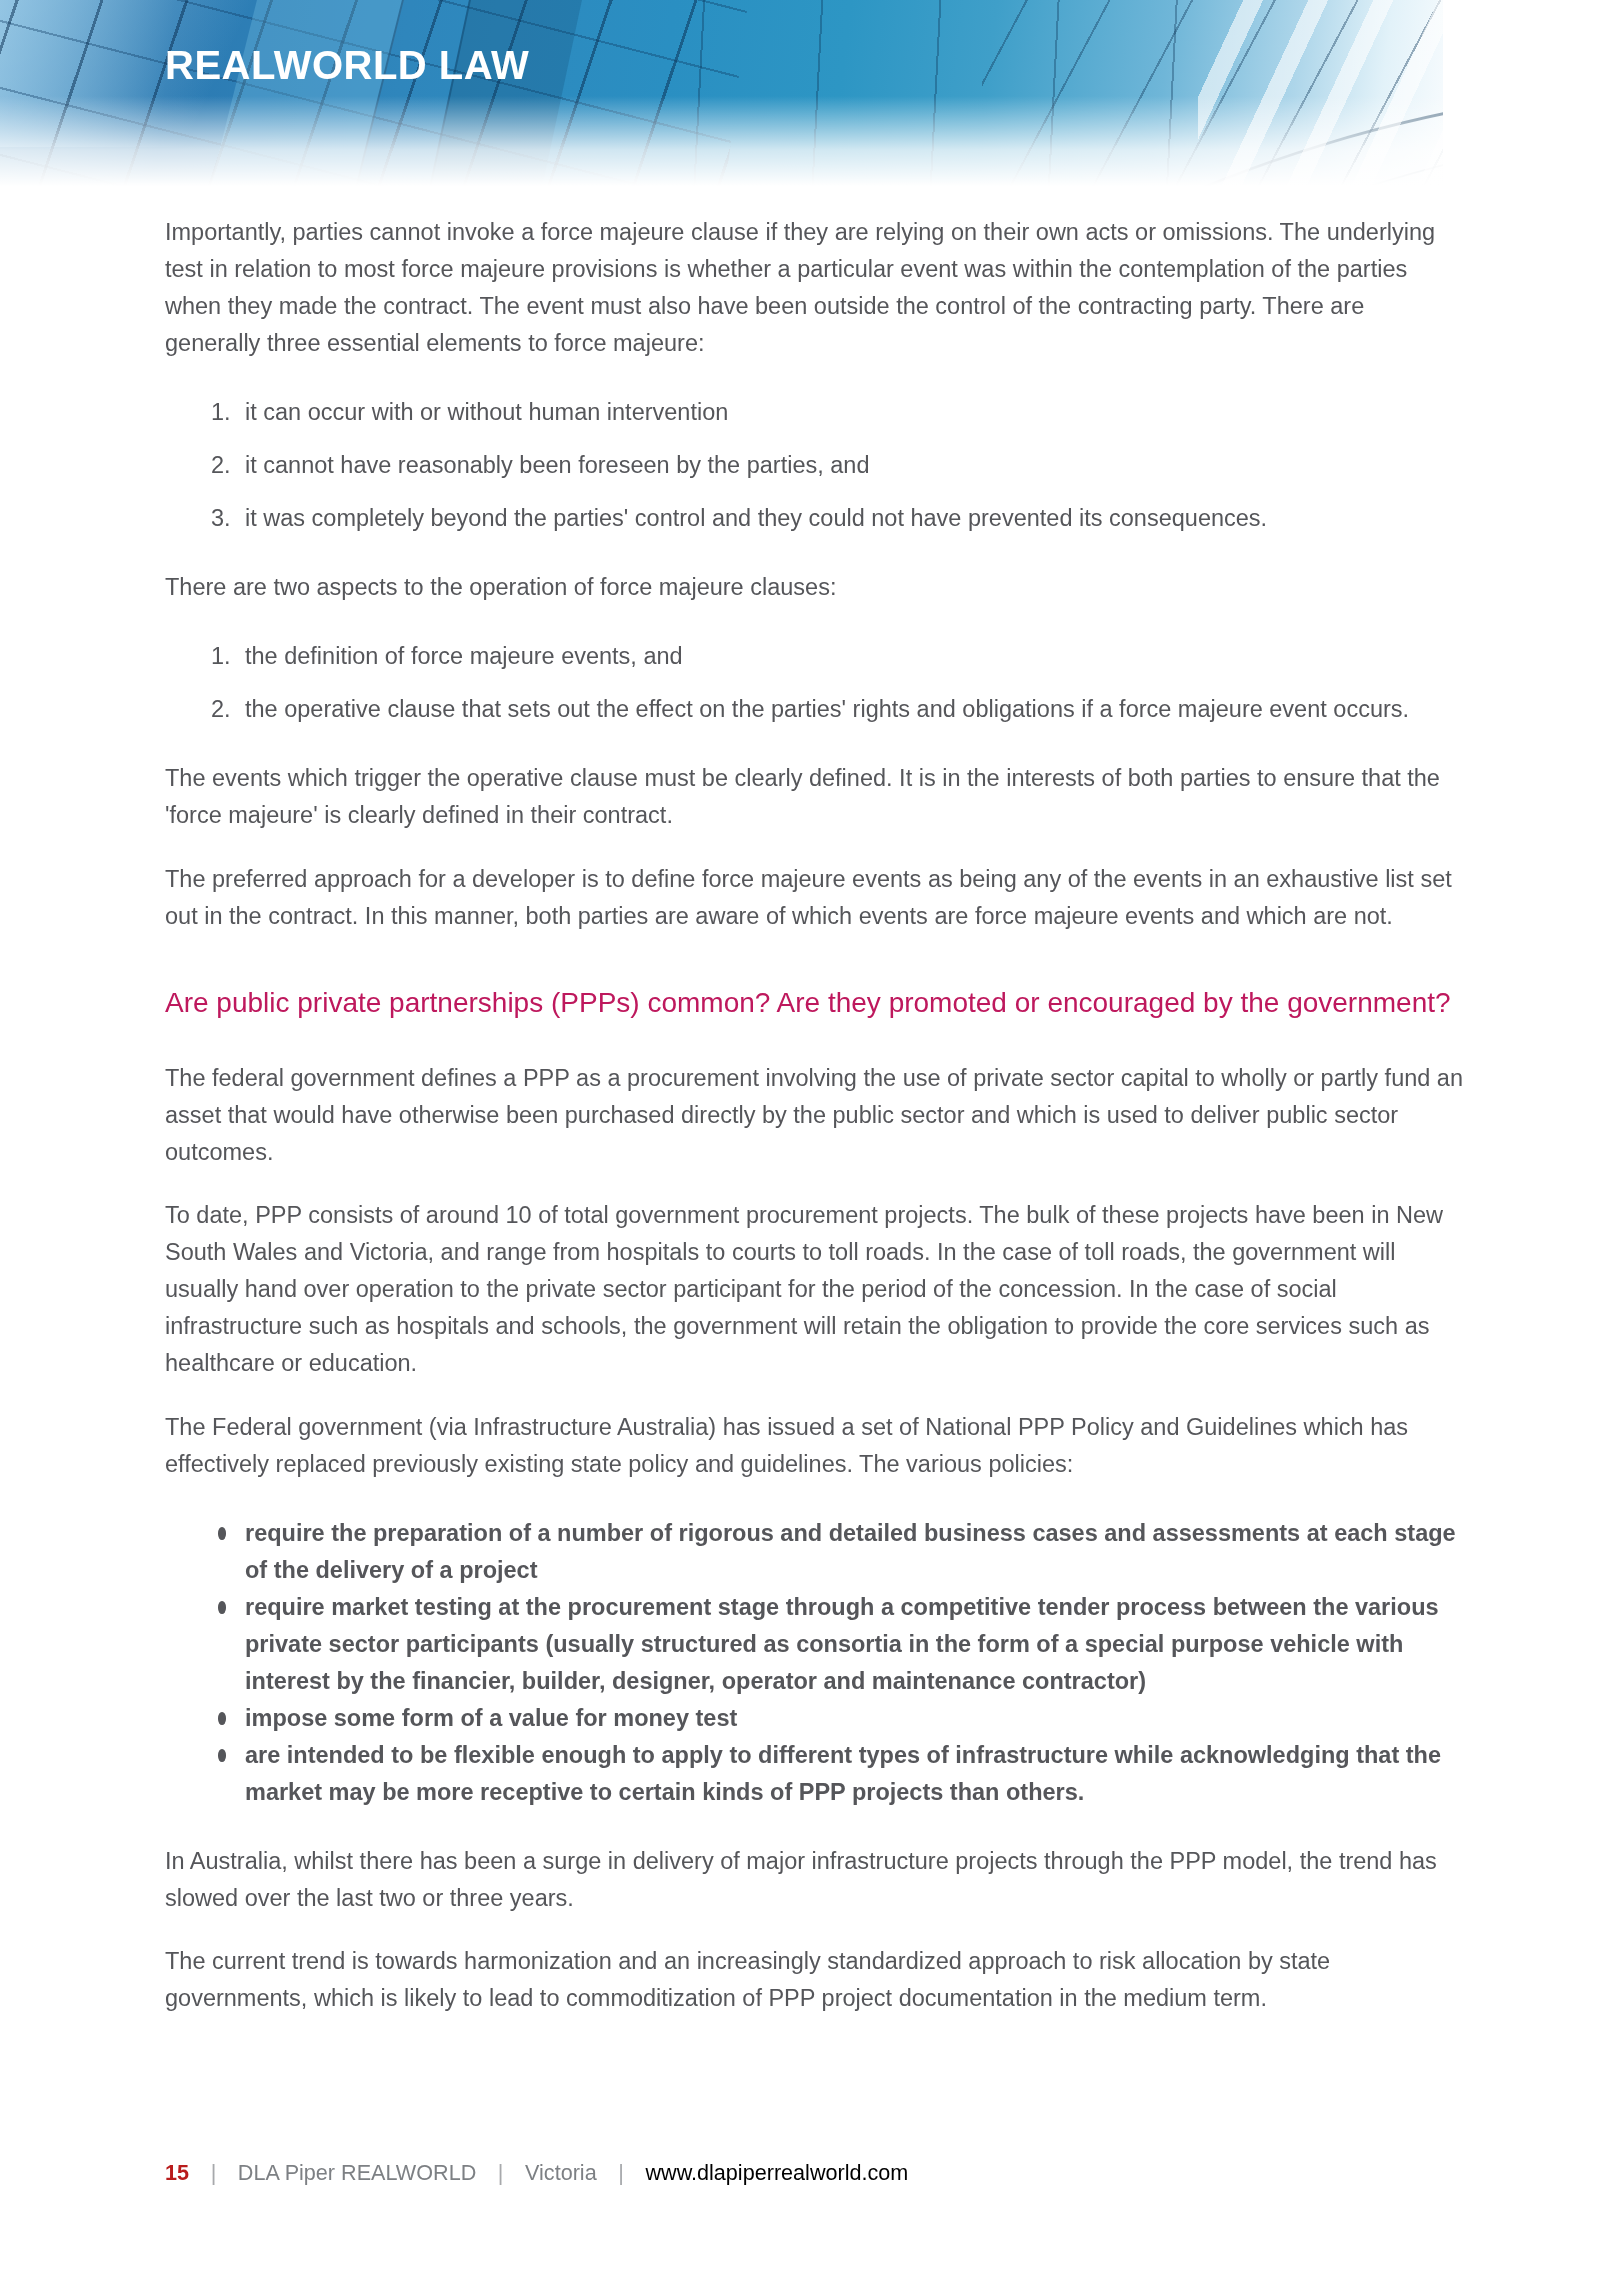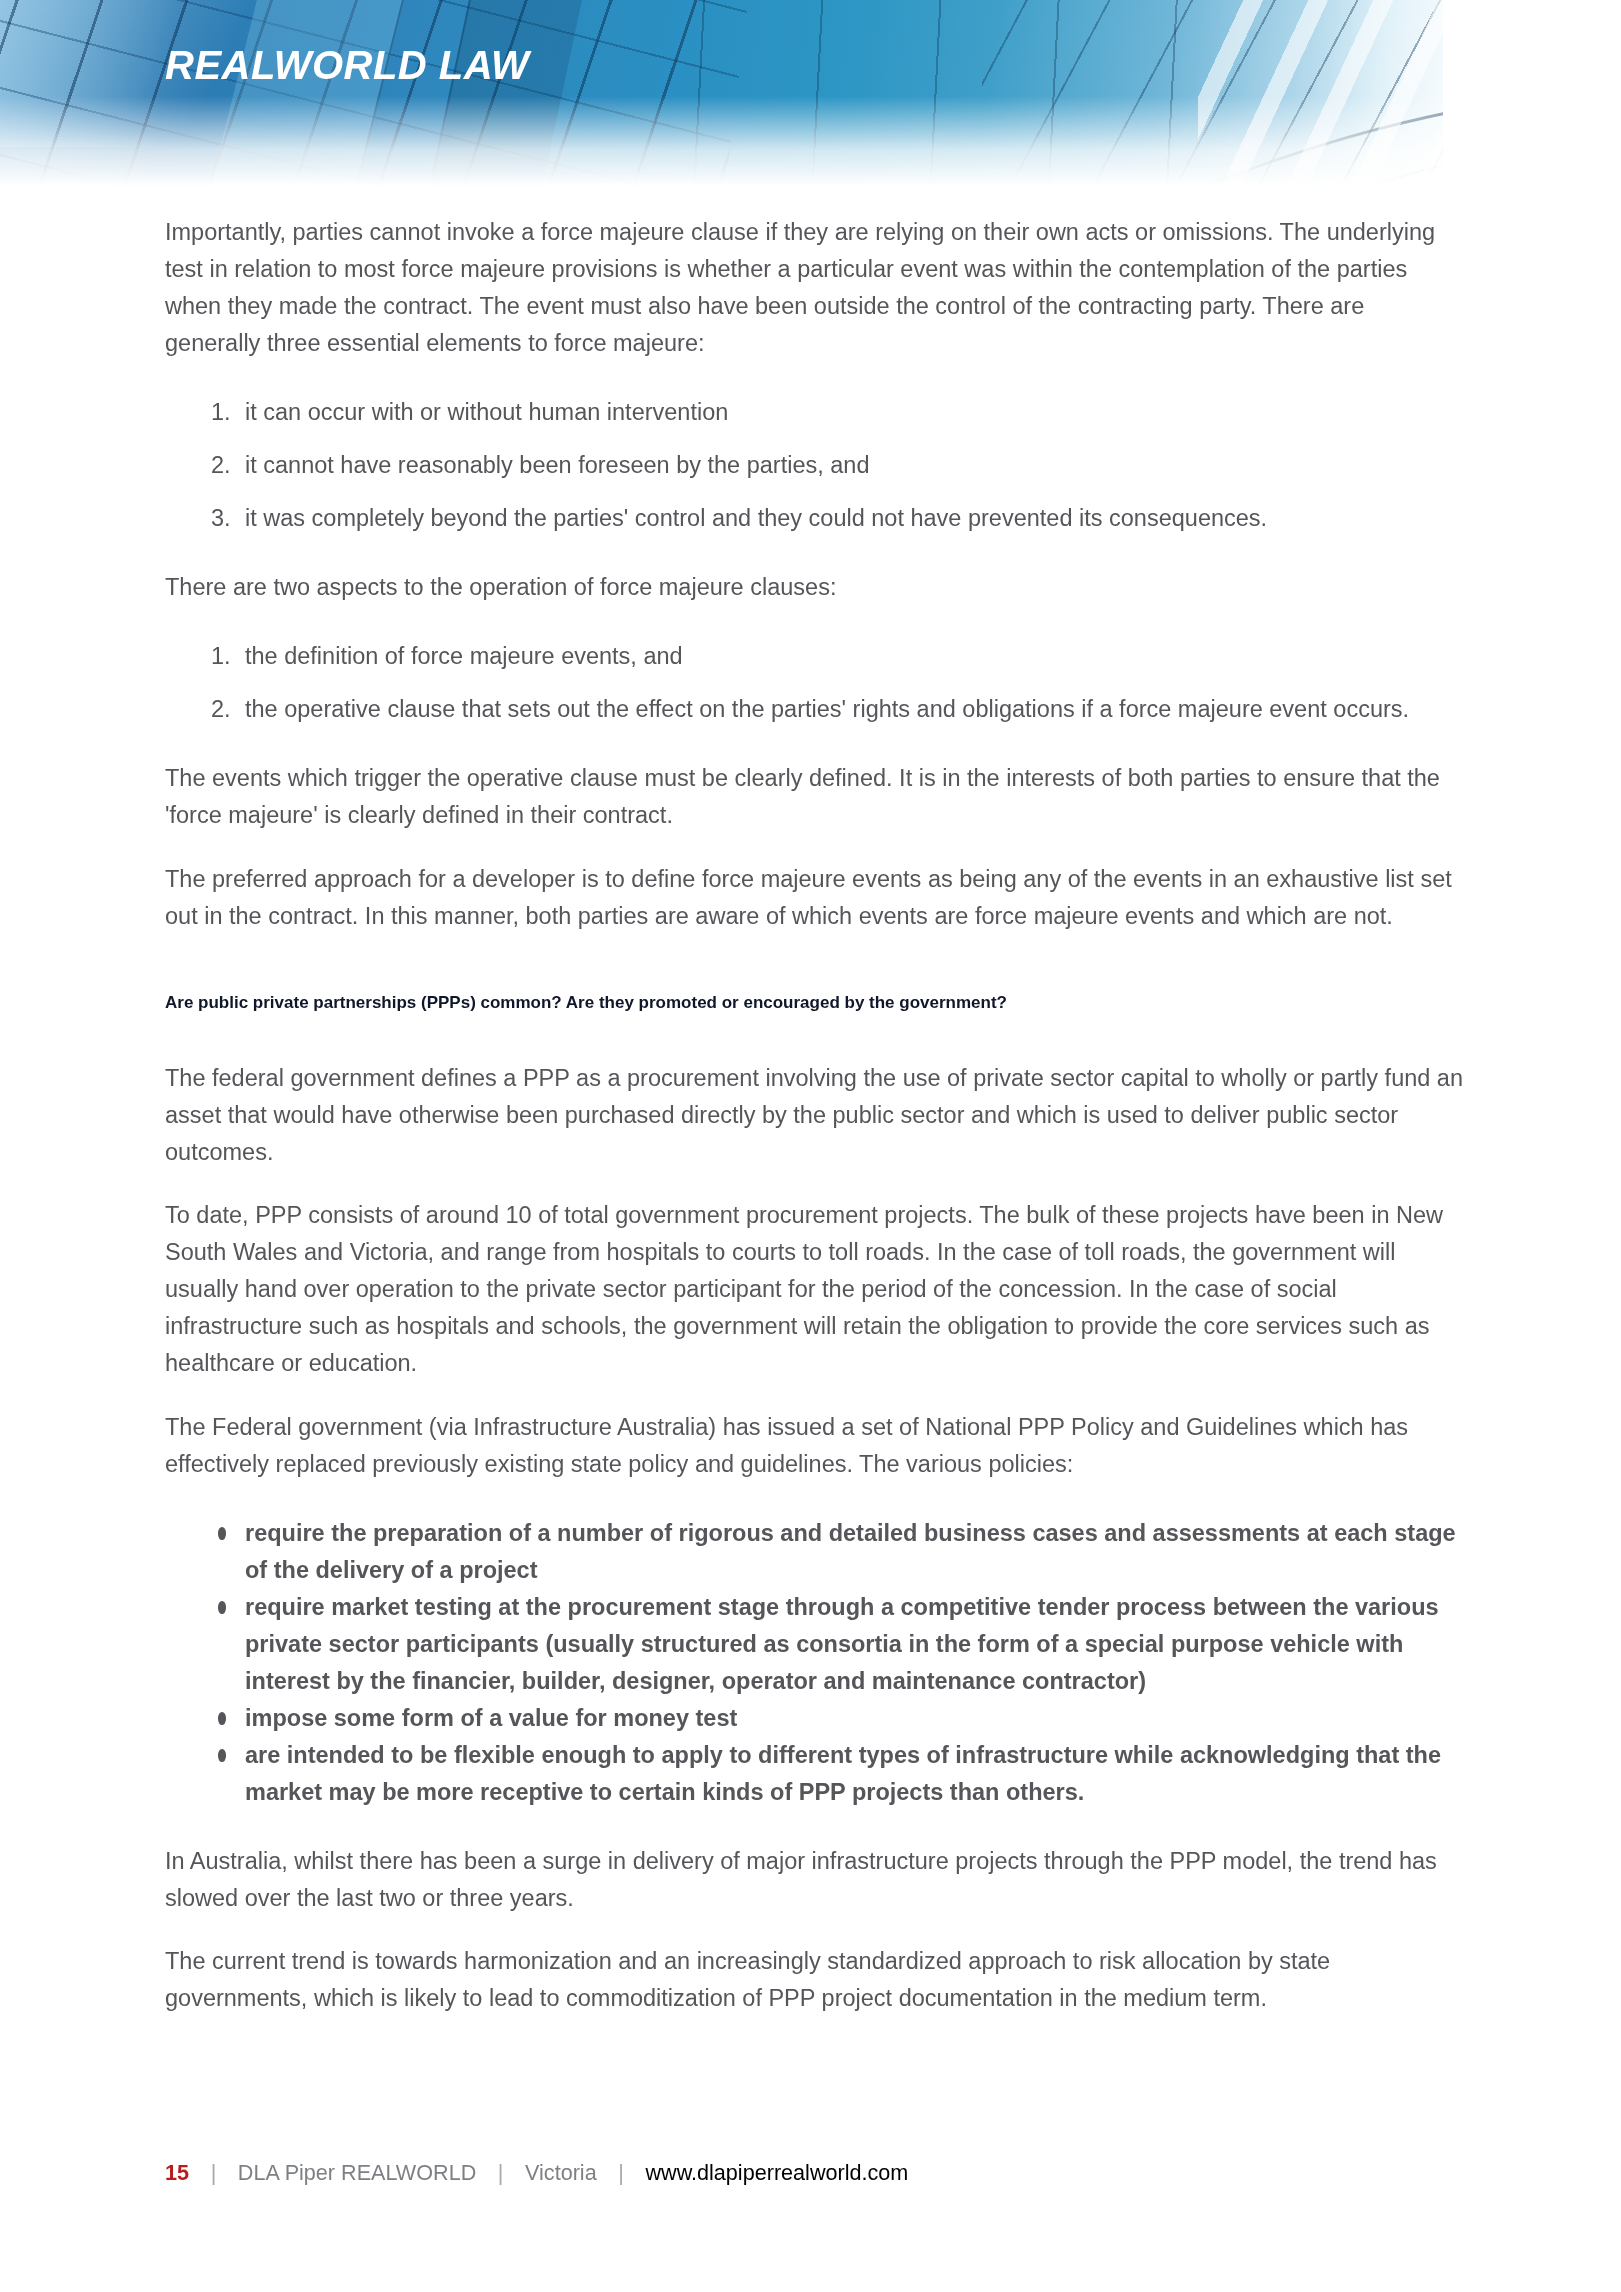--- a/index.html
+++ b/index.html
@@ -5,21 +5,21 @@
   * { margin:0; padding:0; box-sizing:border-box; }
   html,body { background:#ffffff; }
   body {
     width:1621px; height:2293px;
     font-family:"Liberation Sans", sans-serif;
     position:relative; overflow:hidden;
   }
   .page { position:absolute; inset:0; background:#ffffff; }
 
   
-  .hero { position:absolute; top:0; left:0; width:1443px; height:194px; overflow:hidden;font-style:italic; }
+  .hero { position:absolute; top:0; left:0; width:1443px; height:194px; overflow:hidden; }
   .hero-base { position:absolute; inset:0;
     background:linear-gradient(97deg,
       #6aa6cd 0%, #2c7ab2 12%, #2f86bc 28%, #2a8fc2 46%,
       #2d96c4 58%, #3f9fc9 68%, #6fb6d8 80%, #aed6ea 89%,
       #e2f2f9 95%, #f9fcfe 100%);
   }
   .hero-sky { position:absolute; left:0; top:0; width:294px; height:147px;
     background:linear-gradient(115deg, rgba(176,218,242,0.6), rgba(176,218,242,0) 70%); }
   .hero-grid-left { position:absolute; left:-69px; top:-49px; width:804px; height:314px;
     transform:skewX(-7deg);
@@ -45,21 +45,21 @@
     background:repeating-linear-gradient(115deg, rgba(255,255,255,0) 0 41px, rgba(255,255,255,0.60) 41px 59px); }
   .hero-fade { position:absolute; left:0; right:0; bottom:0; height:98px;
     background:linear-gradient(to bottom, rgba(255,255,255,0) 0%, rgba(255,255,255,0.78) 55%, #ffffff 92%); }
   .brand { position:absolute; left:165px; top:43px;
     color:#ffffff; font-size:40px; font-weight:700; letter-spacing:0.5px; }
 
   
   .content { position:absolute; top:214px; left:165px; width:1300px;
     color:#55565a; font-size:23.5px; line-height:37px; }
   .content p { margin:0 0 26.5px 0; }
-  .q-heading { color:#0f172a; font-size:17px; font-weight:700; line-height:37px;
+  .q-heading { color:#be185d; font-size:28px; font-weight:400; line-height:37px;
     margin:49px 0 39px 0; }
 
   ol.num-list, ul.dot-list { list-style:none; margin:32px 0 32px 0; }
   ol.num-list { counter-reset:item; }
   ol.num-list li { position:relative; padding-left:80px; counter-increment:item;margin-top:16px; }
   ol.num-list li::before { content:counter(item) "."; position:absolute; left:46px; top:0; }
   ul.dot-list li { position:relative; padding-left:80px;font-weight:bold; }
   ul.dot-list li::before { content:""; position:absolute; left:53px; top:12.7px;
     width:7.8px; height:12.7px; border-radius:50%; background:#55565a; }
 

